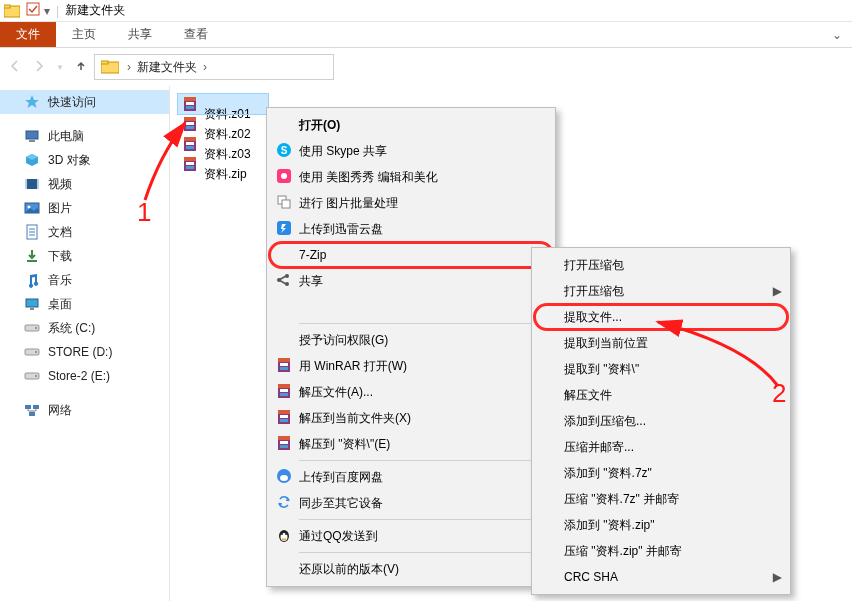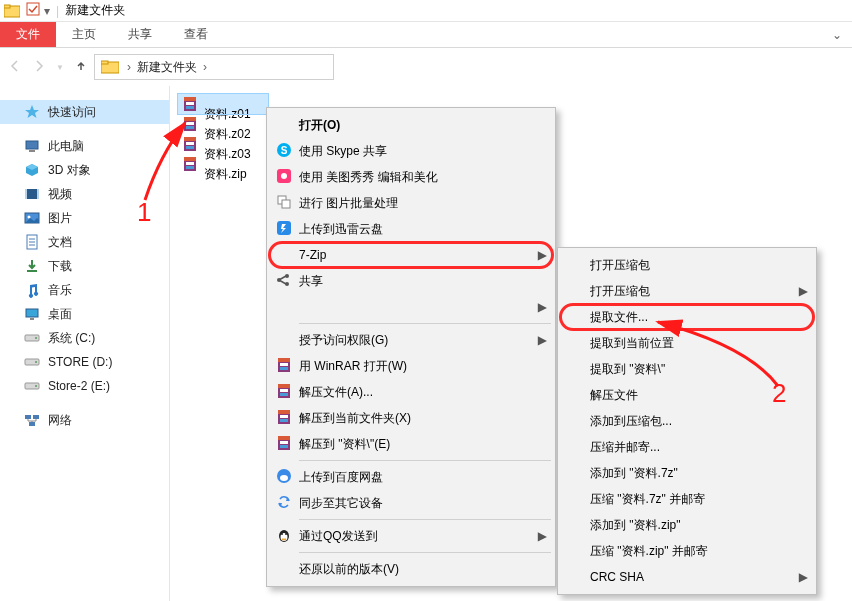--- a/index.html
+++ b/index.html
@@ -7,60 +7,60 @@
 
 
 .titlebar { height: 22px; background: #fff; display: flex; align-items: center; padding-left: 4px; border-bottom: 1px solid #e5e5e5; }
 .titlebar .tb-icon { width: 16px; height: 16px; margin-right: 6px; }
 .titlebar .sep { color: #ccc; margin: 0 6px; }
 .titlebar .title { color: #000; }
 
 
 .ribbon { height: 26px; background: #fff; display: flex; align-items: stretch; border-bottom: 1px solid #d9d9d9; }
 .ribbon .tab { padding: 0 16px; display: flex; align-items: center; color: #444; cursor: default; }
-.ribbon .tab.active { background: #ef4444; color: #fff; }
+.ribbon .tab.active { background: #c2410c; color: #fff; }
 
 
 .navbar { height: 38px; display: flex; align-items: center; padding: 4px 8px; gap: 6px; }
 .nav-arrows { display: flex; align-items: center; gap: 10px; color: #8a8a8a; }
 .nav-arrows svg { width: 14px; height: 14px; }
 .nav-arrows .dis { opacity: .4; }
 .breadcrumb { flex: 0 0 auto; height: 26px; border: 1px solid #cfcfcf; display: flex; align-items: center; padding: 0 6px; min-width: 240px; }
 .breadcrumb .fld-ico { width: 18px; height: 16px; margin-right: 6px; }
 .breadcrumb .crumb { padding: 0 4px; color: #222; }
 .breadcrumb .chev { color: #666; padding: 0 2px; }
 
 
 .body { display: flex; height: calc(601px - 22px - 26px - 38px); }
 
 
 .sidebar { width: 170px; border-right: 1px solid #e5e5e5; padding-top: 4px; }
 .side-item { display: flex; align-items: center; height: 24px; padding-left: 24px; gap: 8px; color: #222; position: relative; }
-.side-item.active { background: #cce8ff; margin-top: 10px; }
+.side-item.active { background: #cce8ff; }
 .side-item .ico { width: 16px; height: 16px; flex: 0 0 16px; }
 .side-group-gap { height: 10px; }
 
 
 .files { flex: 1; padding: 8px 0 0 8px; position: relative; }
 .file-row { display: flex; align-items: center; height: 20px; gap: 6px; padding: 0 4px; width: 90px; }
 .file-row.sel { background: #cce8ff; outline: 1px solid #99d1ff; }
 .file-row .ico { width: 16px; height: 16px; }
 .file-row .name { white-space: nowrap; margin-top: 20px; }
 
 
 .menu { position: absolute; background: #f2f2f2; border: 1px solid #bfbfbf; box-shadow: 4px 4px 6px rgba(0,0,0,.25); padding: 4px 2px; }
 .menu .row { display: flex; align-items: center; height: 26px; padding-right: 18px; position: relative; }
 .menu .row .icon-col { width: 30px; display: flex; justify-content: center; }
 .menu .row .label { flex: 1; white-space: nowrap; padding-right: 20px; }
 .menu .row .arrow { position: absolute; right: 6px; color: #555; }
 .menu .sep { height: 1px; background: #d0d0d0; margin: 3px 2px 3px 30px; }
 .menu .row.bold .label { font-weight: 600; }
 .menu .row.highlight { outline: 3px solid #ff2a2a; outline-offset: -2px; border-radius: 13px; }
 .menu1 { left: 266px; top: 107px; width: 290px; }
-.menu2 { left: 557px; top: 247px; width: 260px; }
+.menu2 { left: 531px; top: 247px; width: 260px; }
 
 
 .anno { position: absolute; pointer-events: none; }
 .anno-num { position: absolute; color: #ff1a1a; font-size: 26px; font-weight: 400; font-family: "Segoe UI", sans-serif; }
 
 
 .svg-ico { display: block; }
 </style>
 </head>
 <body>

